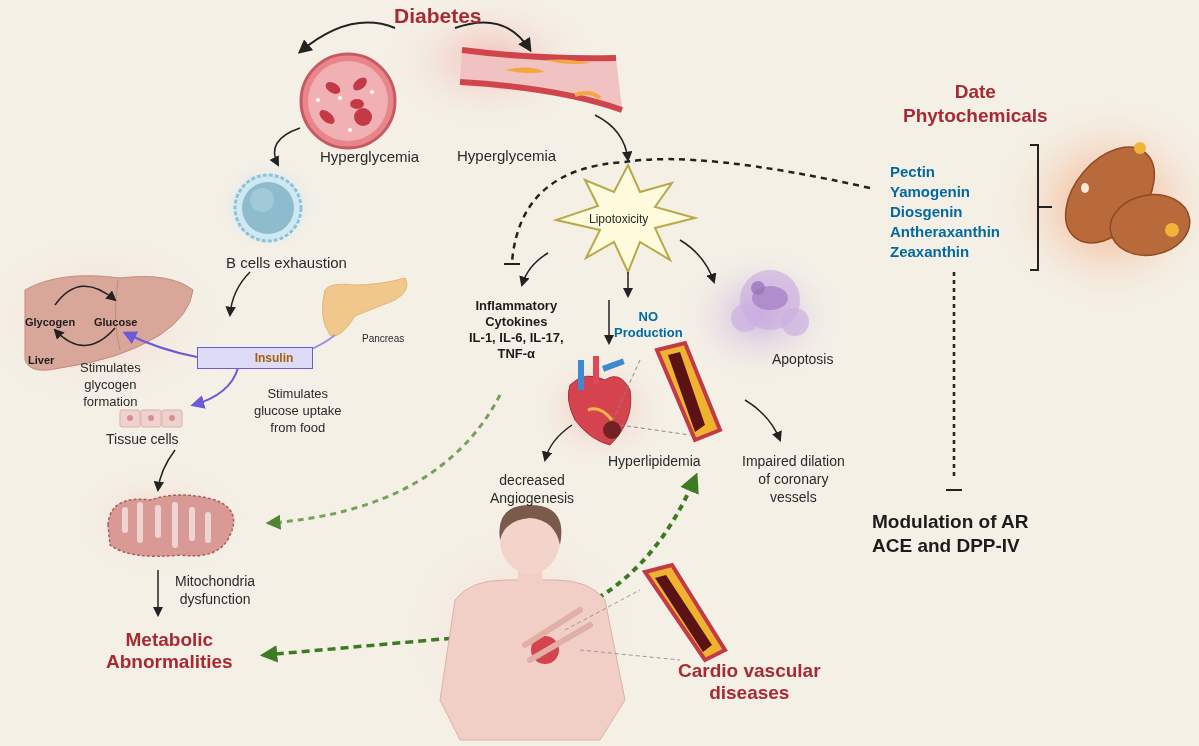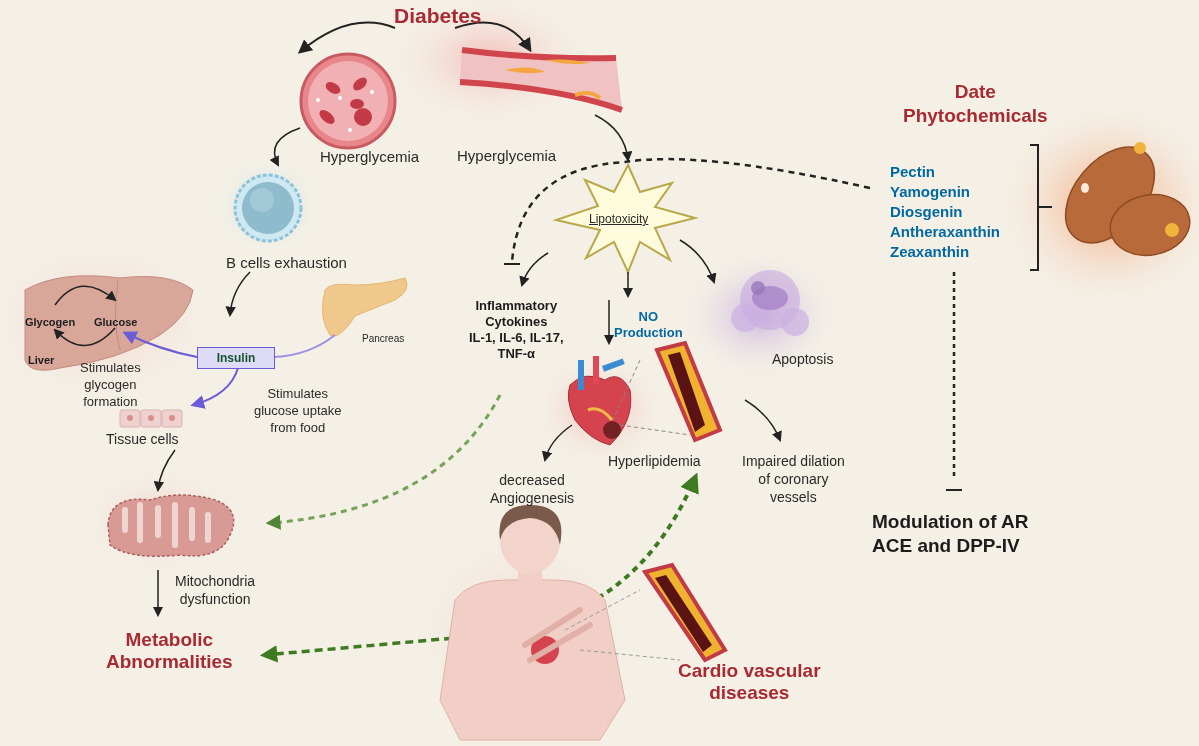--- a/index.html
+++ b/index.html
@@ -3,21 +3,21 @@
 <meta charset="utf-8">
 <style>
   html, body { margin: 0; padding: 0; }
   body { width: 1199px; height: 746px; overflow: hidden; background: #f4f0e6; font-family: "Liberation Sans", sans-serif; }
   #canvas { position: relative; width: 950px; height: 746px; background: #f4f0e6; }
   #art { position: absolute; left: 0; top: 0; }
   .lbl { position: absolute; color: #2a2a2a; font-size: 15px; line-height: 18px; text-align: center; white-space: nowrap; }
   .red-title { color: #a82a32; font-weight: bold; font-size: 19px; line-height: 22px; }
   .blue { color: #0369a1; font-weight: bold; }
   .bold { font-weight: bold; color: #1c1c1c; }
-  .insulin-box { position: absolute; left: 197px; top: 347px; width: 76px; height: 20px; border: 1.5px solid #6a5bd6; background: #dedbf6; font-size: 12px; font-weight: bold; text-align: center; line-height: 20px; color: #14532d; }
+  .insulin-box { position: absolute; left: 197px; top: 347px; width: 76px; height: 20px; border: 1.5px solid #6a5bd6; background: #dedbf6; font-size: 12px; font-weight: bold; text-align: center; line-height: 20px; color: #a16207; padding-left: 38px; }
 </style>
 </head>
 <body>
 
 <div id="canvas">
   <svg id="art" width="1199" height="746">
     <defs>
       <radialGradient id="glowRed" cx="50%" cy="50%" r="50%">
         <stop offset="0%" stop-color="#f3b8b4" stop-opacity="0.9"></stop>
         <stop offset="100%" stop-color="#f4f0e6" stop-opacity="0"></stop>
@@ -189,21 +189,21 @@
     <g>
       <path d="M645,572 L672,565 L725,650 L705,660 z" fill="#f0b330" stroke="#c23a46" stroke-width="4"></path>
       <path d="M655,578 L666,575 L712,645 L703,652 z" fill="#5a1212"></path>
     </g>
   </svg>
 
   <div class="lbl red-title" style="left:394px;top:5px;font-size:21px;">Diabetes</div>
   <div class="lbl" style="left:320px;top:148px;">Hyperglycemia</div>
   <div class="lbl" style="left:457px;top:147px;">Hyperglycemia</div>
   <div class="lbl" style="left:226px;top:254px;">B cells exhaustion</div>
-  <div class="lbl" style="left:589px;top:210px;font-size:12px;text-decoration:underline;">Lipotoxicity</div>
+  <div class="lbl" style="left:589px;top:210px;font-size:12px;">Lipotoxicity</div>
 
   <div class="lbl bold" style="left:25px;top:313px;font-size:11px;">Glycogen</div>
   <div class="lbl bold" style="left:94px;top:313px;font-size:11px;">Glucose</div>
   <div class="lbl bold" style="left:28px;top:351px;font-size:11px;">Liver</div>
   <div class="lbl" style="left:362px;top:330px;font-size:10px;">Pancreas</div>
   <div class="insulin-box">Insulin</div>
 
   <div class="lbl" style="left:80px;top:359px;font-size:13px;line-height:17px;">
     <div>Stimulates</div>
     <div>glycogen</div>

